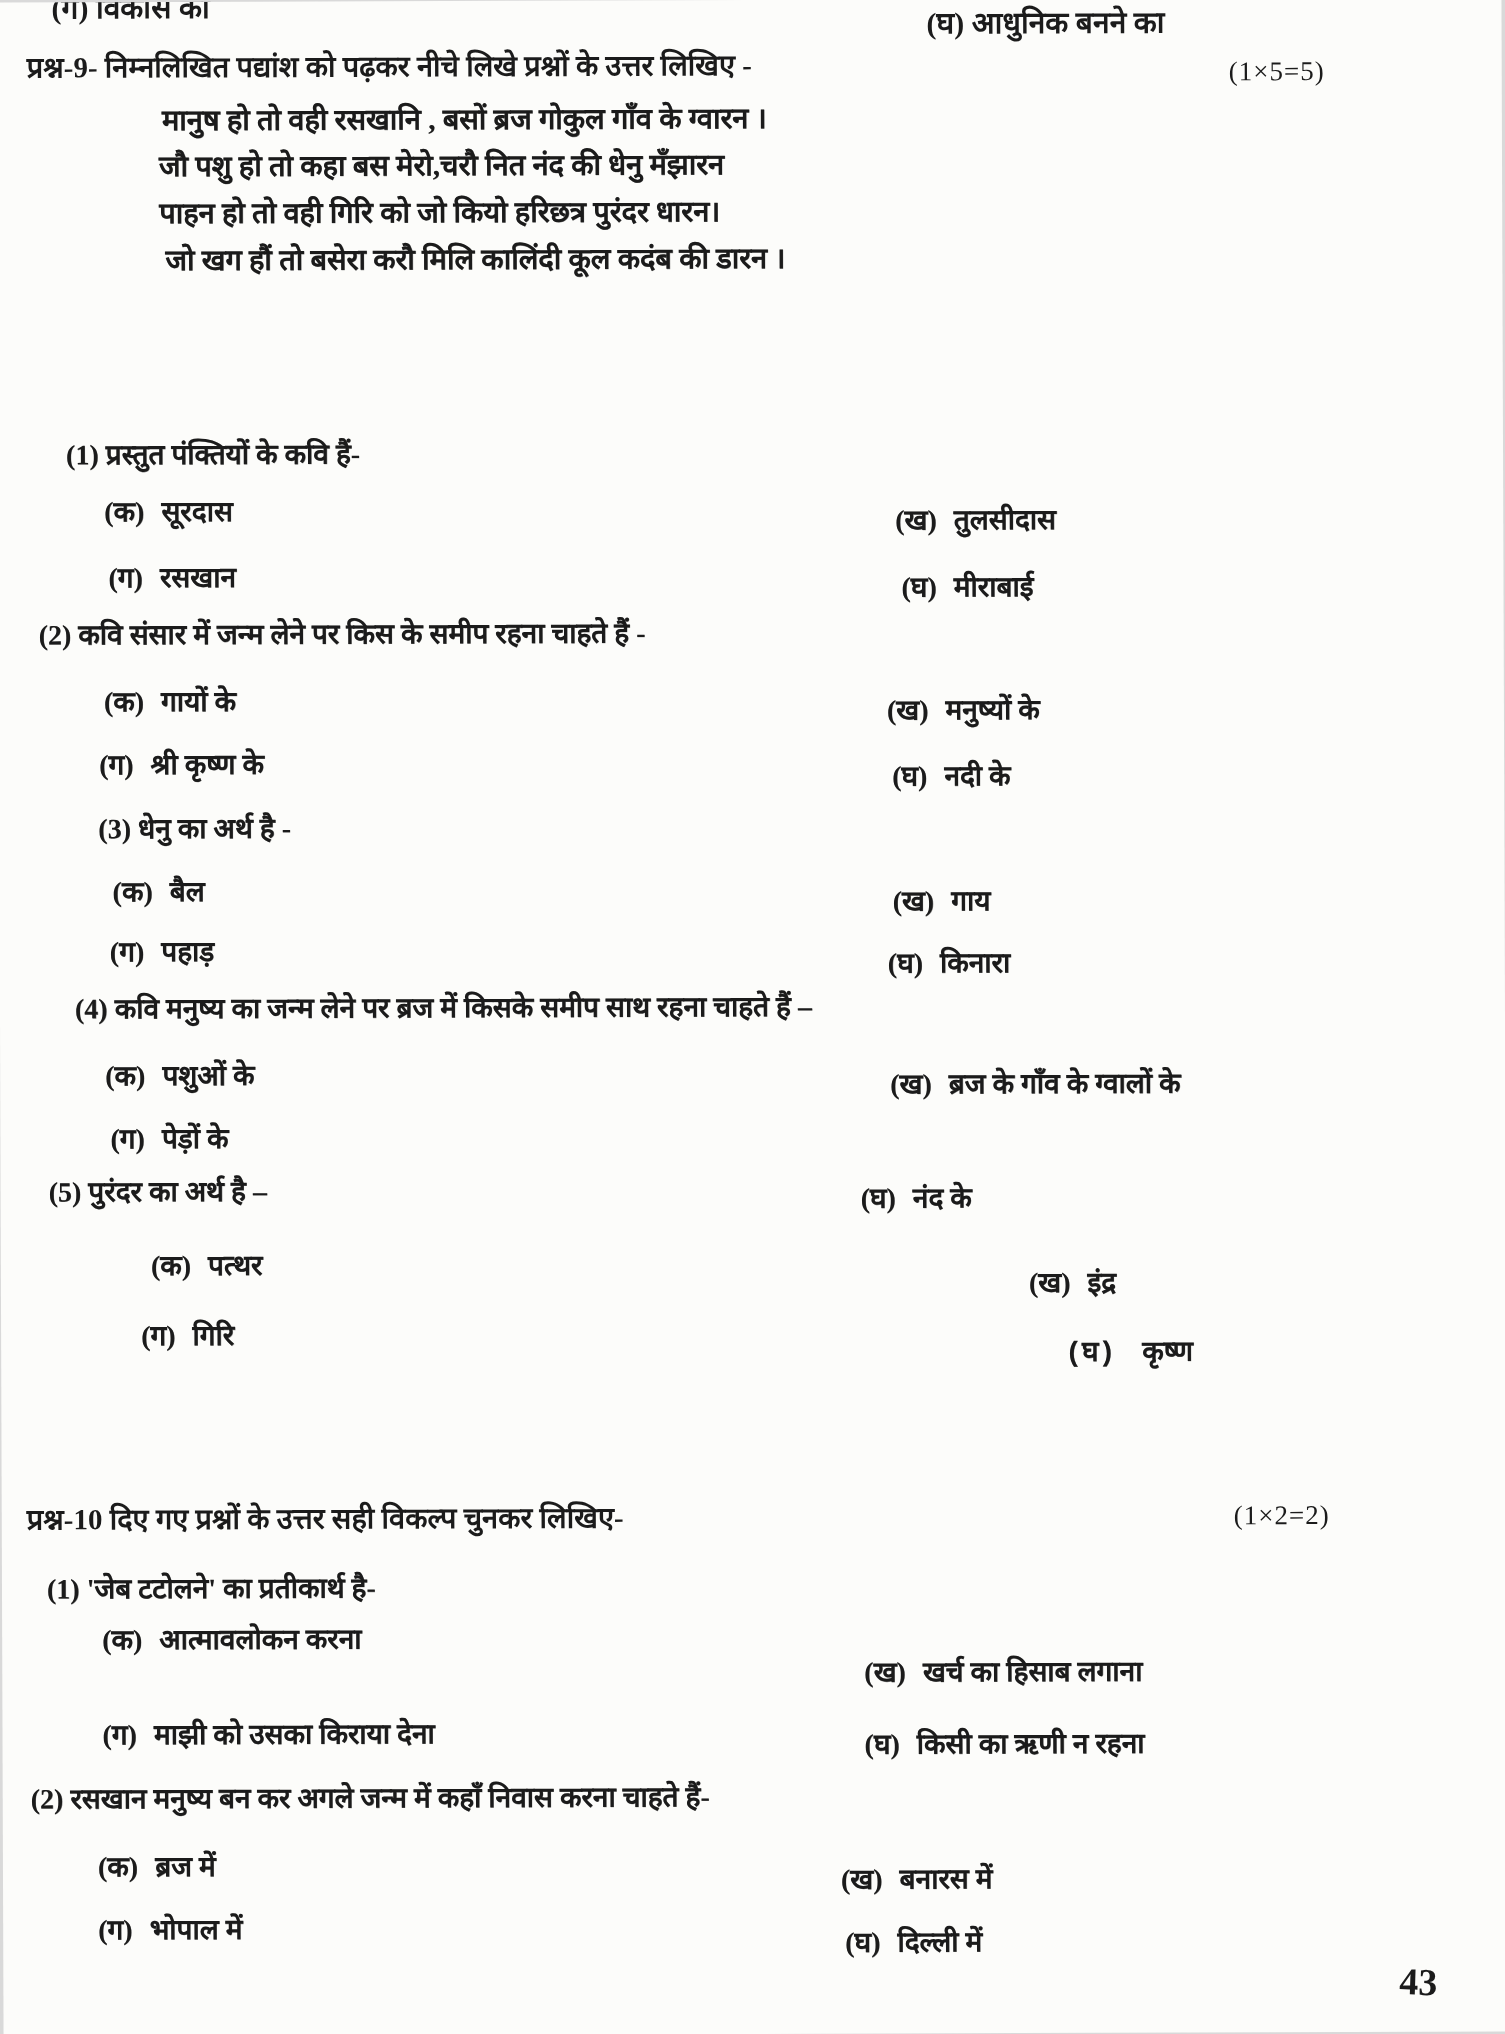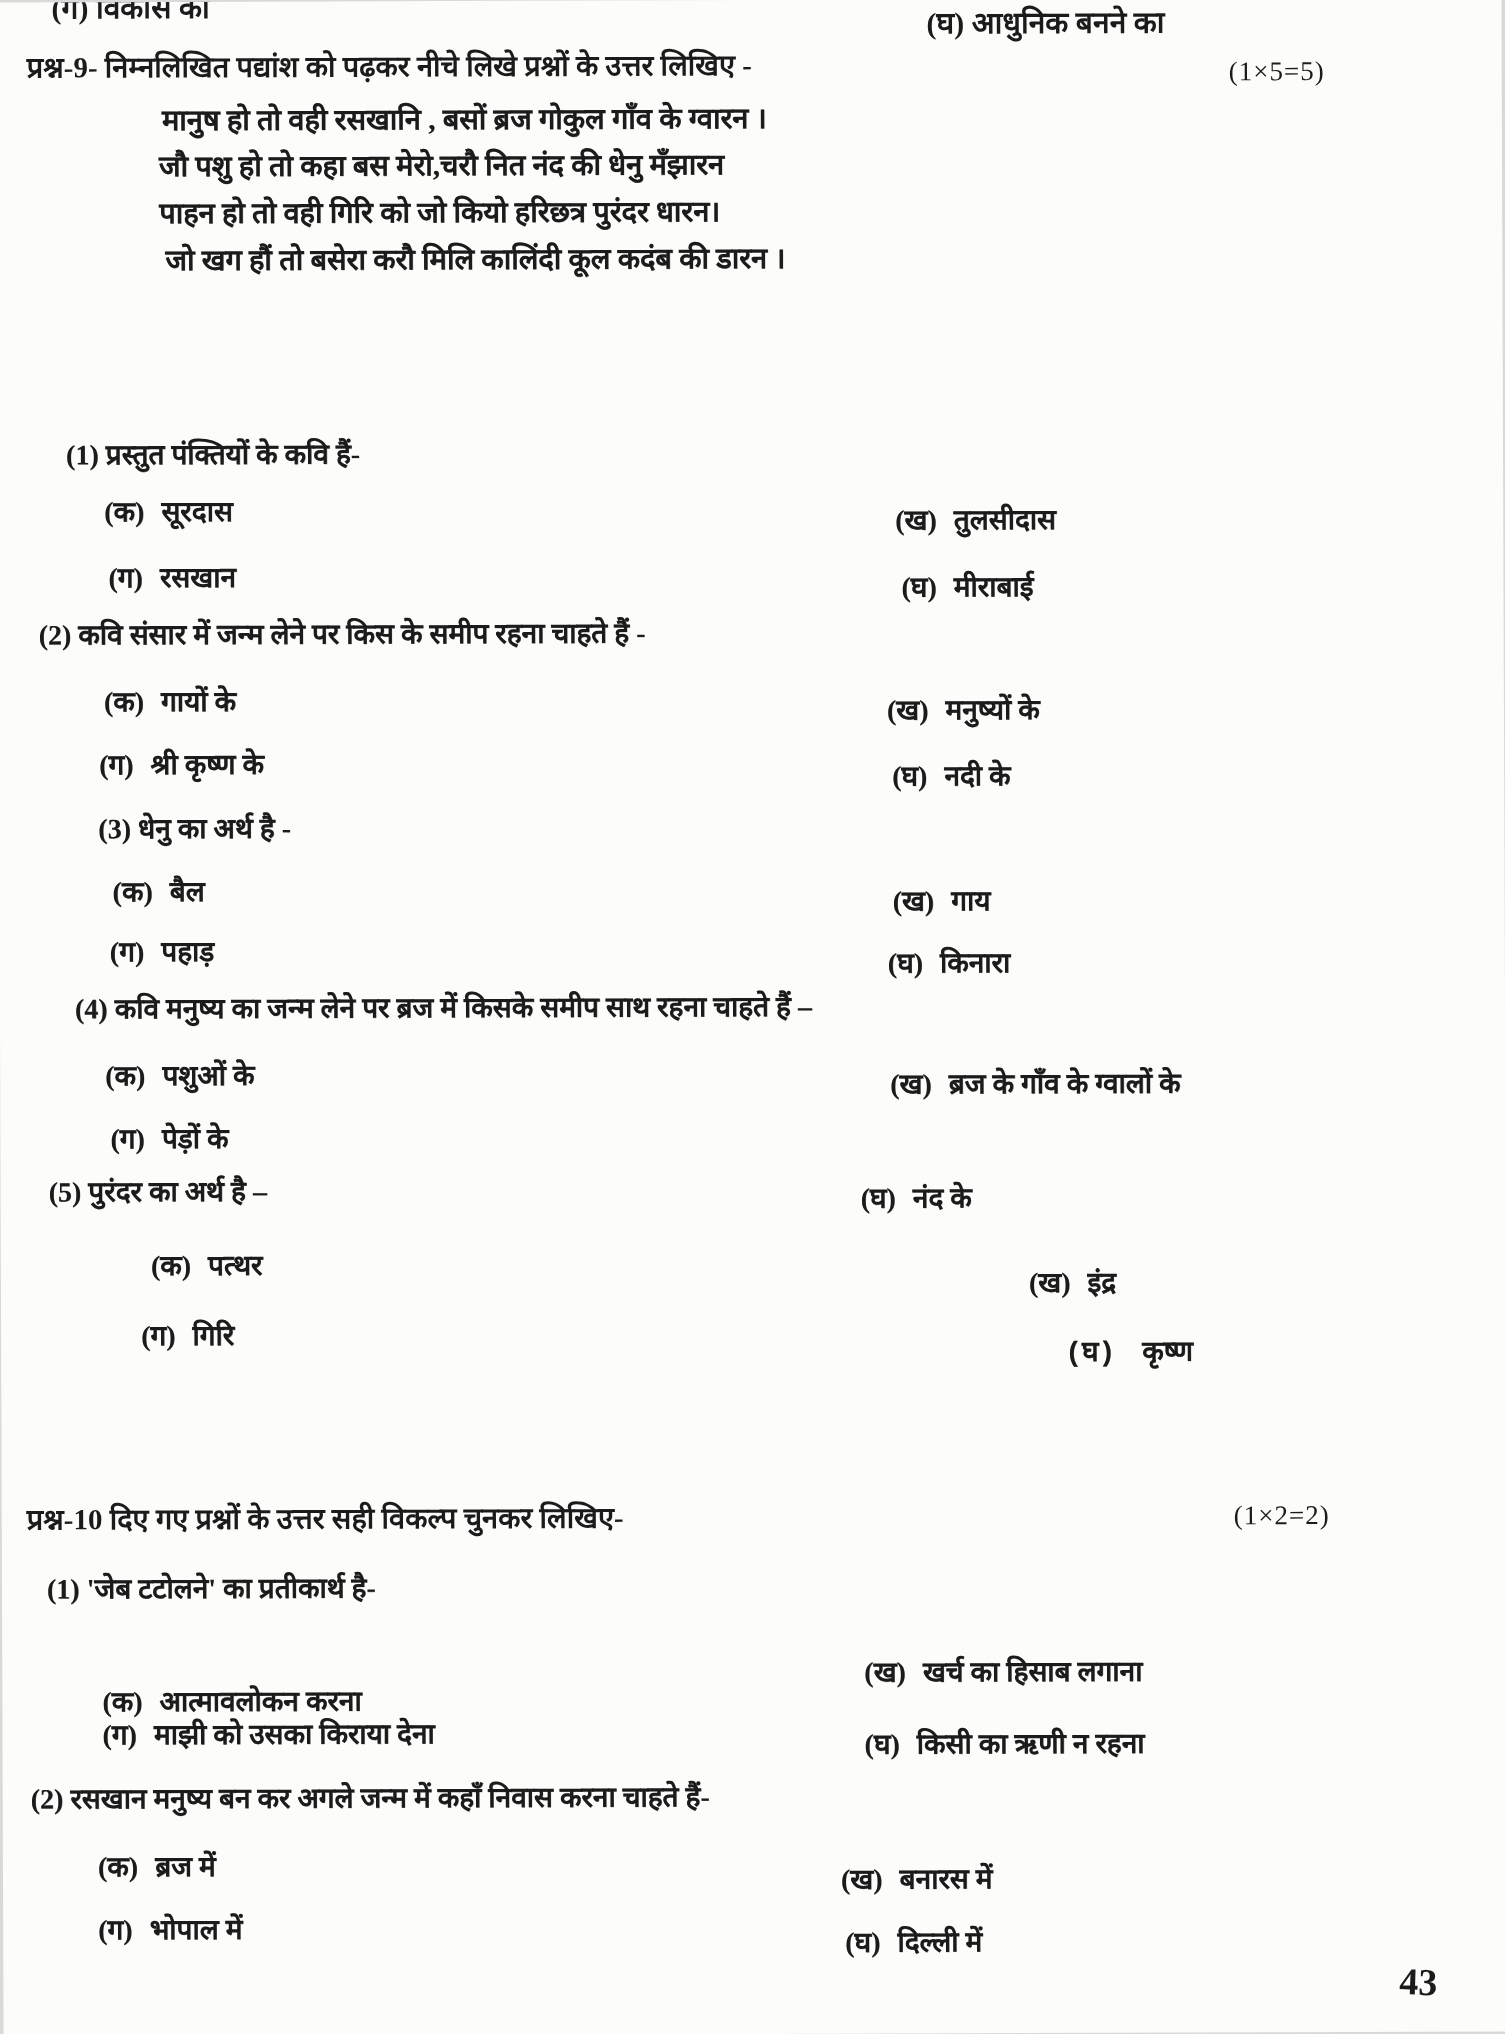--- a/index.html
+++ b/index.html
@@ -166,21 +166,21 @@
     <span>प्रश्न-10 दिए गए प्रश्नों के उत्तर सही विकल्प चुनकर लिखिए-</span>
   </div>
   <div class="abs marks" style="left:1232px; top:1502px;">
     <span>(1×2=2)</span>
   </div>
 
   <div class="abs t" style="left:45px; top:1566px;">
     <span class="lbl">(1)</span>
     <span>'जेब टटोलने' का प्रतीकार्थ है-</span>
   </div>
-  <div class="abs t opt" style="left:100px; top:1679px;">
+  <div class="abs t opt" style="left:100px; top:1617px;">
     <span class="lbl">(क)</span>
     <span>आत्मावलोकन करना</span>
   </div>
   <div class="abs t opt" style="left:862px; top:1652px;">
     <span class="lbl">(ख)</span>
     <span>खर्च का हिसाब लगाना</span>
   </div>
   <div class="abs t opt" style="left:100px; top:1712px;">
     <span class="lbl">(ग)</span>
     <span>माझी को उसका किराया देना</span>

